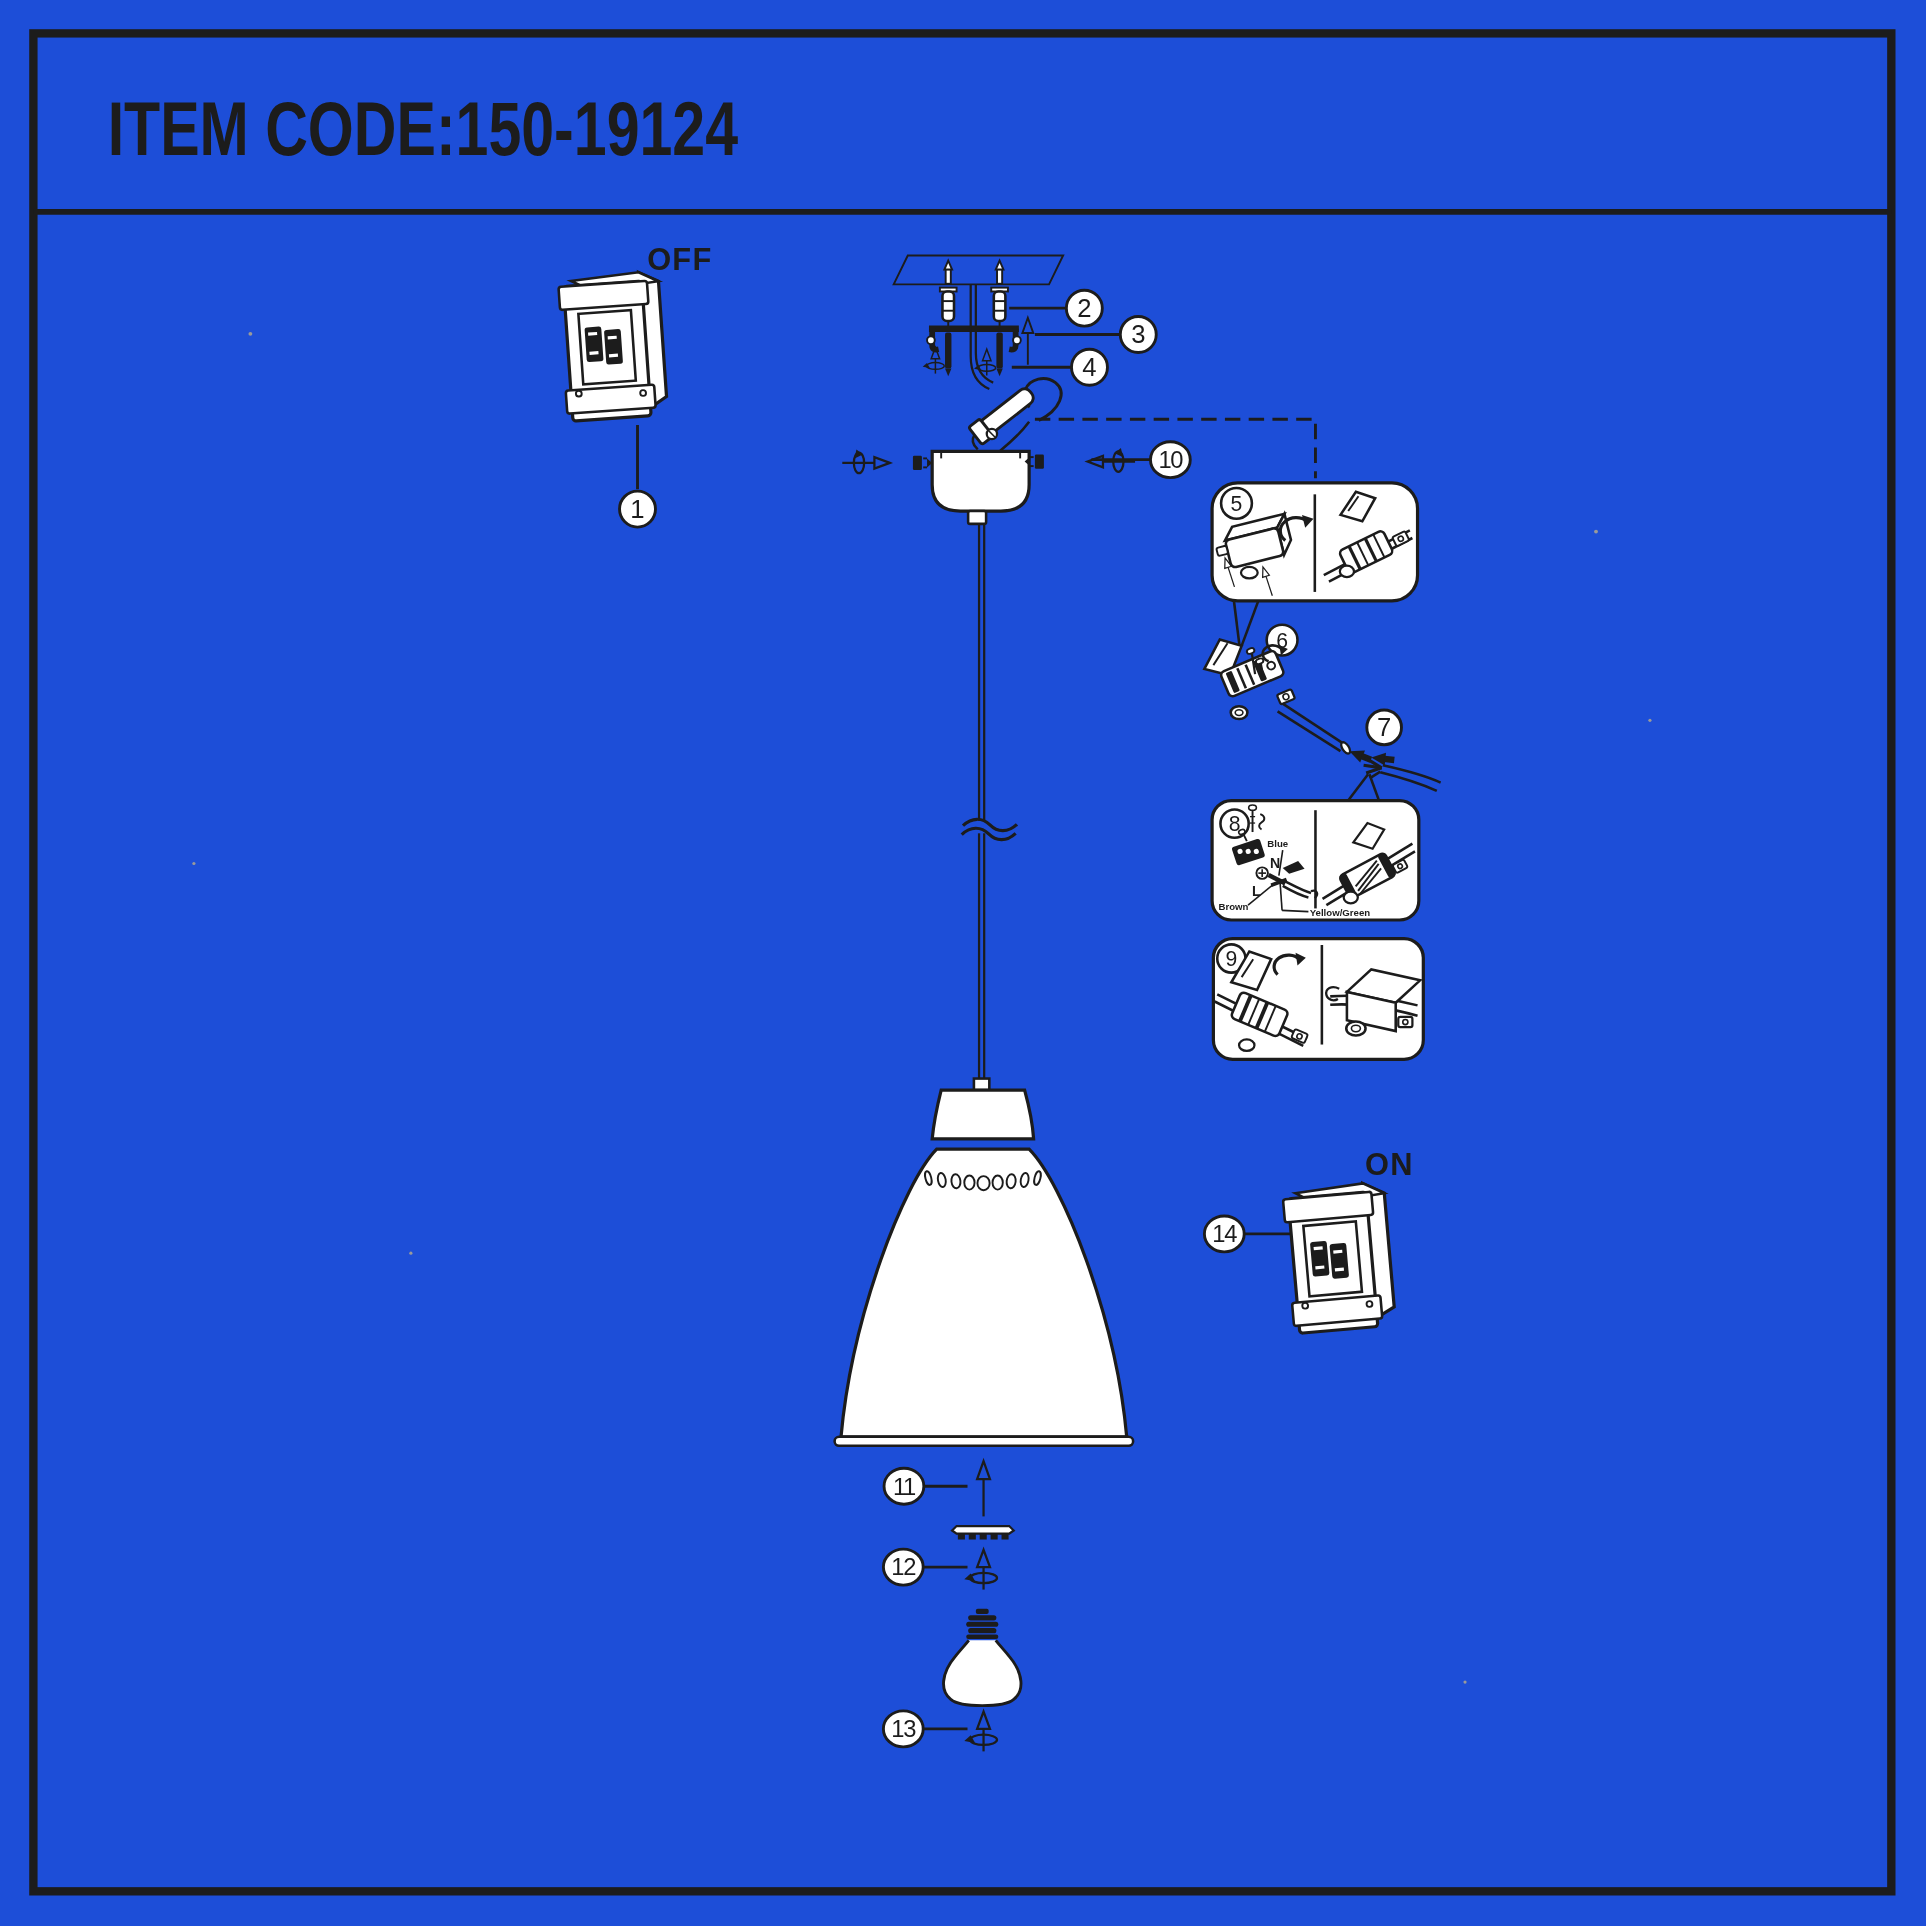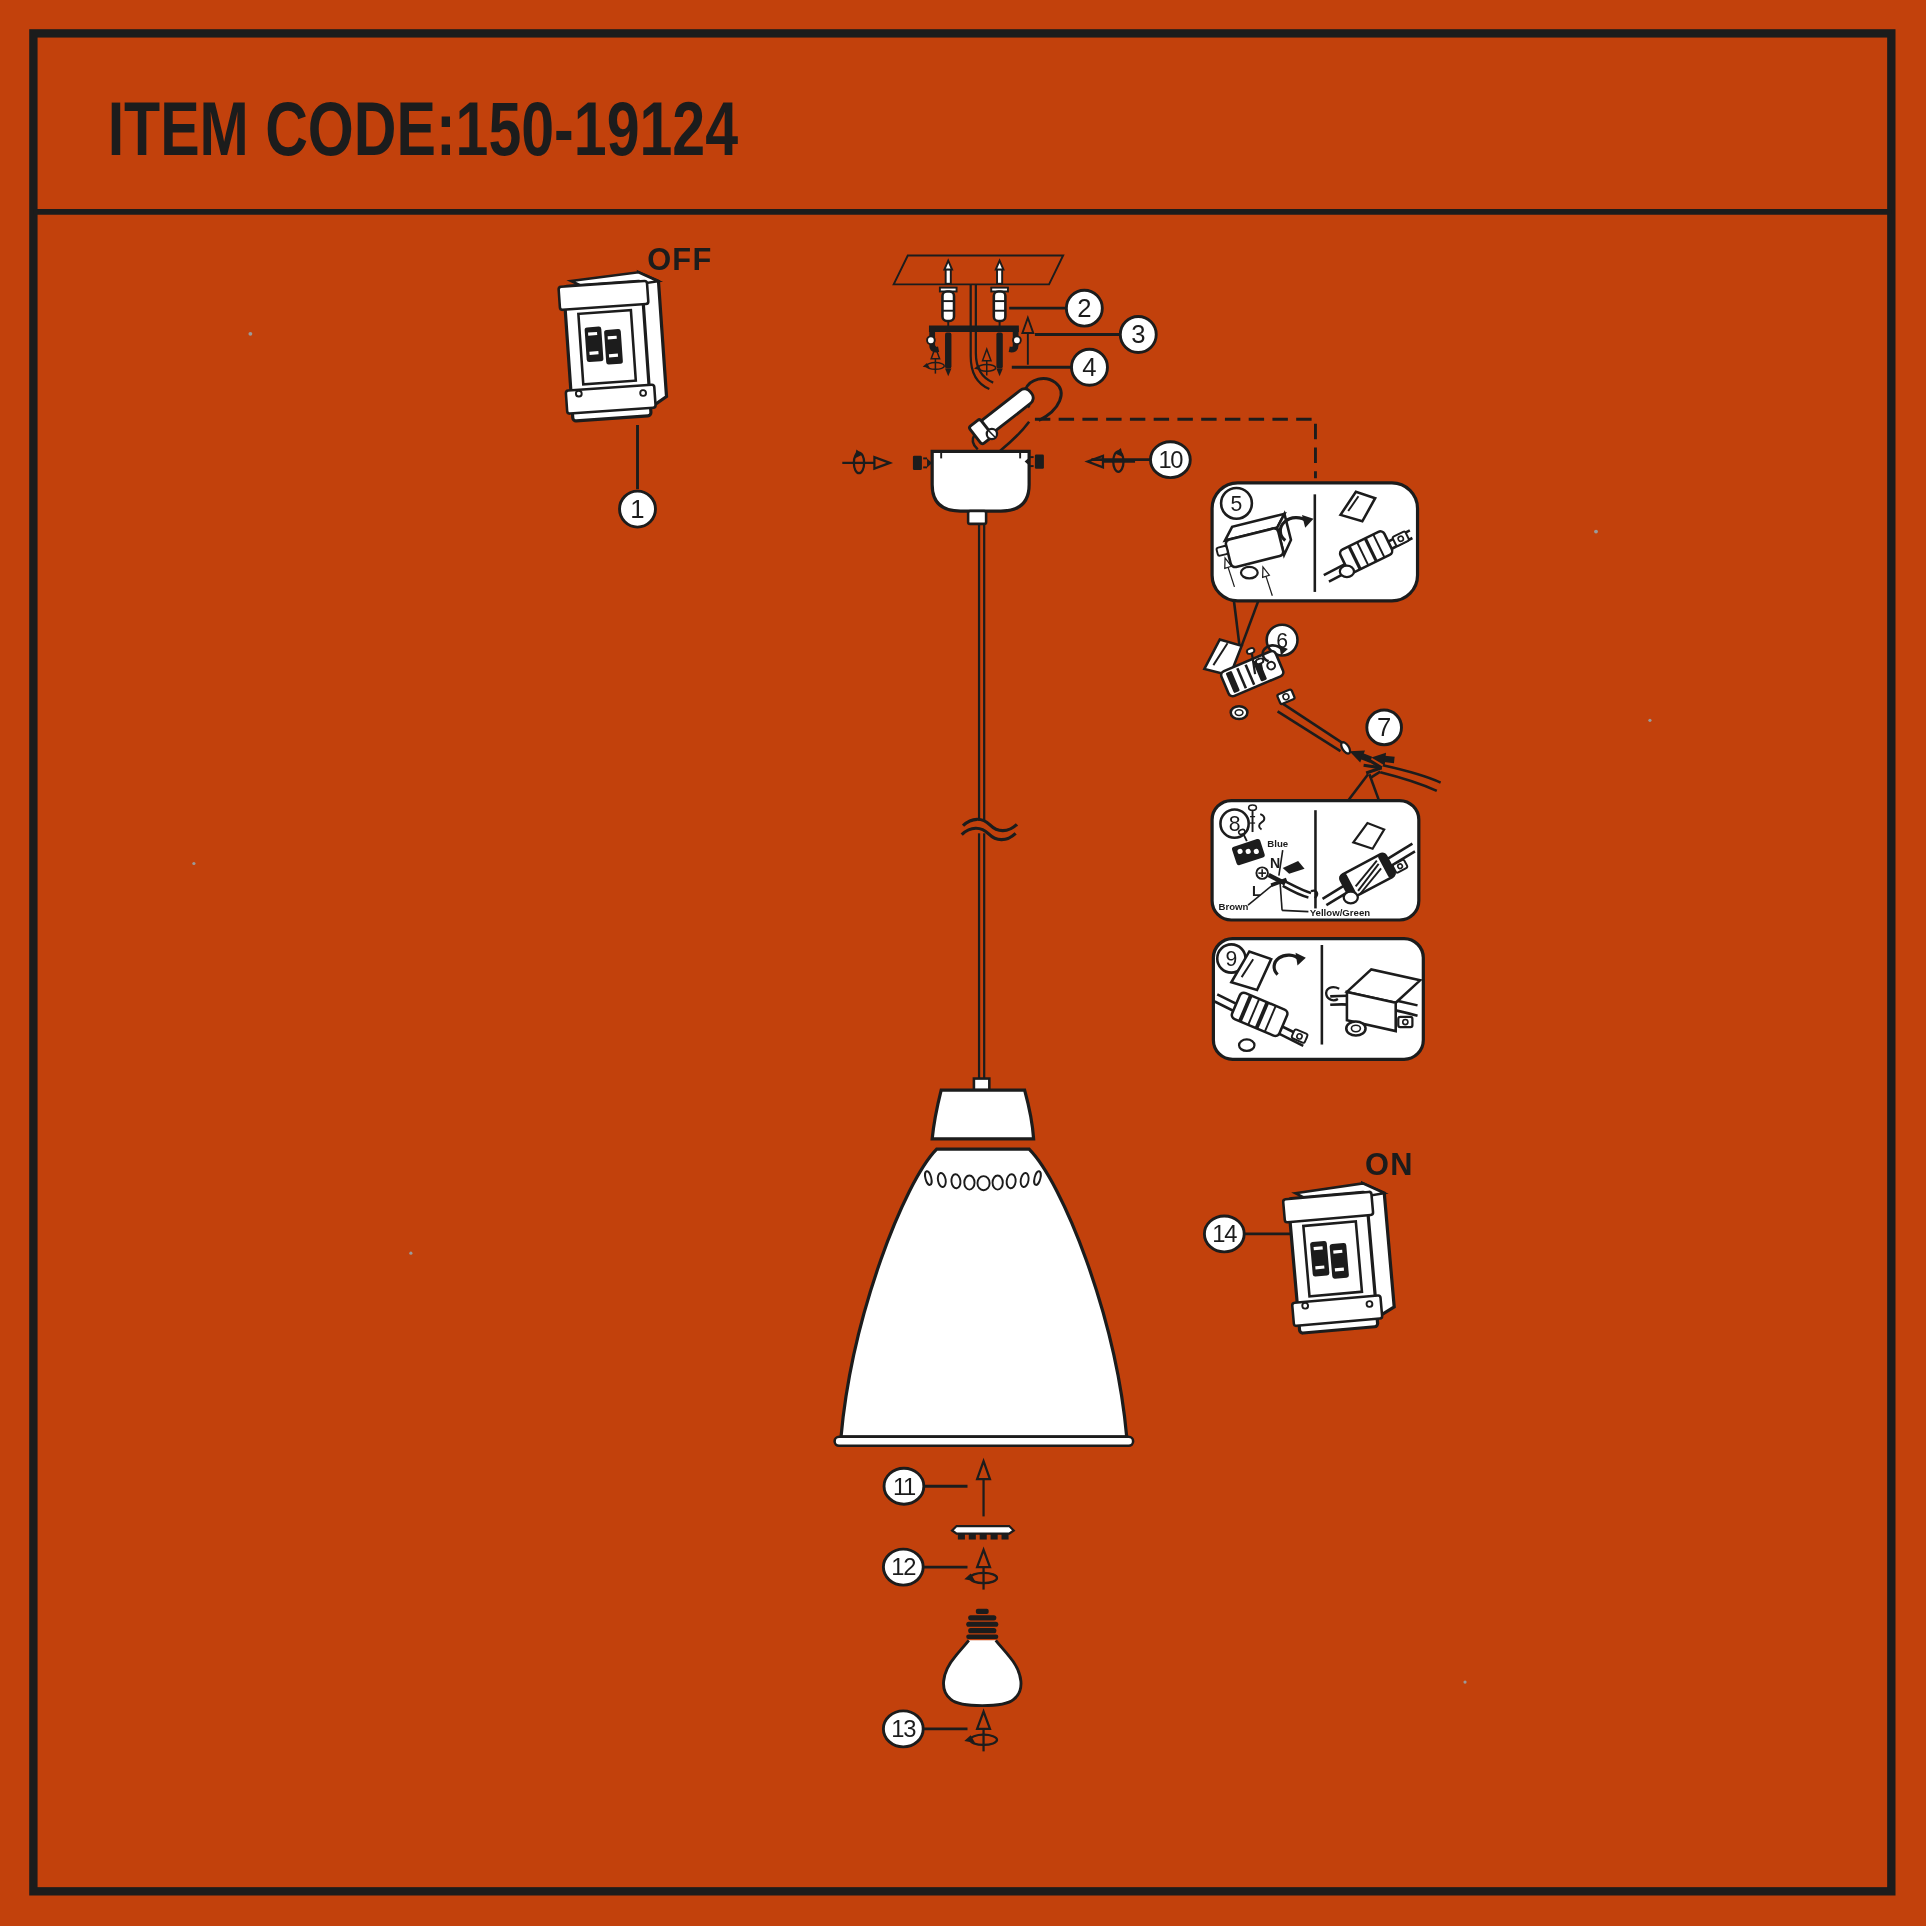--- a/index.html
+++ b/index.html
@@ -1,16 +1,16 @@
 <!DOCTYPE html>
 <html style="font-size:10.3px"><head>
 <meta charset="utf-8">
 <style>
   html,body{margin:0;padding:0;background:#e8e8e8;}
-  .page{position:relative;width:1926px;height:1926px;background:#c2410c;overflow:hidden;
+  .page{position:relative;width:1926px;height:1926px;background:#1d4ed8;overflow:hidden;
         font-family:"Liberation Sans", sans-serif;}
   svg{position:absolute;inset:0;display:block;}
   svg text{font-family:"Liberation Sans", sans-serif;fill:#1c1c1c;}
   .ink{stroke:#1c1c1c;fill:none;}
   .fillink{fill:#1c1c1c;stroke:none;}
   .paper{fill:#ffffff;}
   .callout-num{font-size:40px;}
   .callout-num-sm{font-size:33px;}
   .wire-label{font-size:15px;font-weight:bold;}
 </style>

